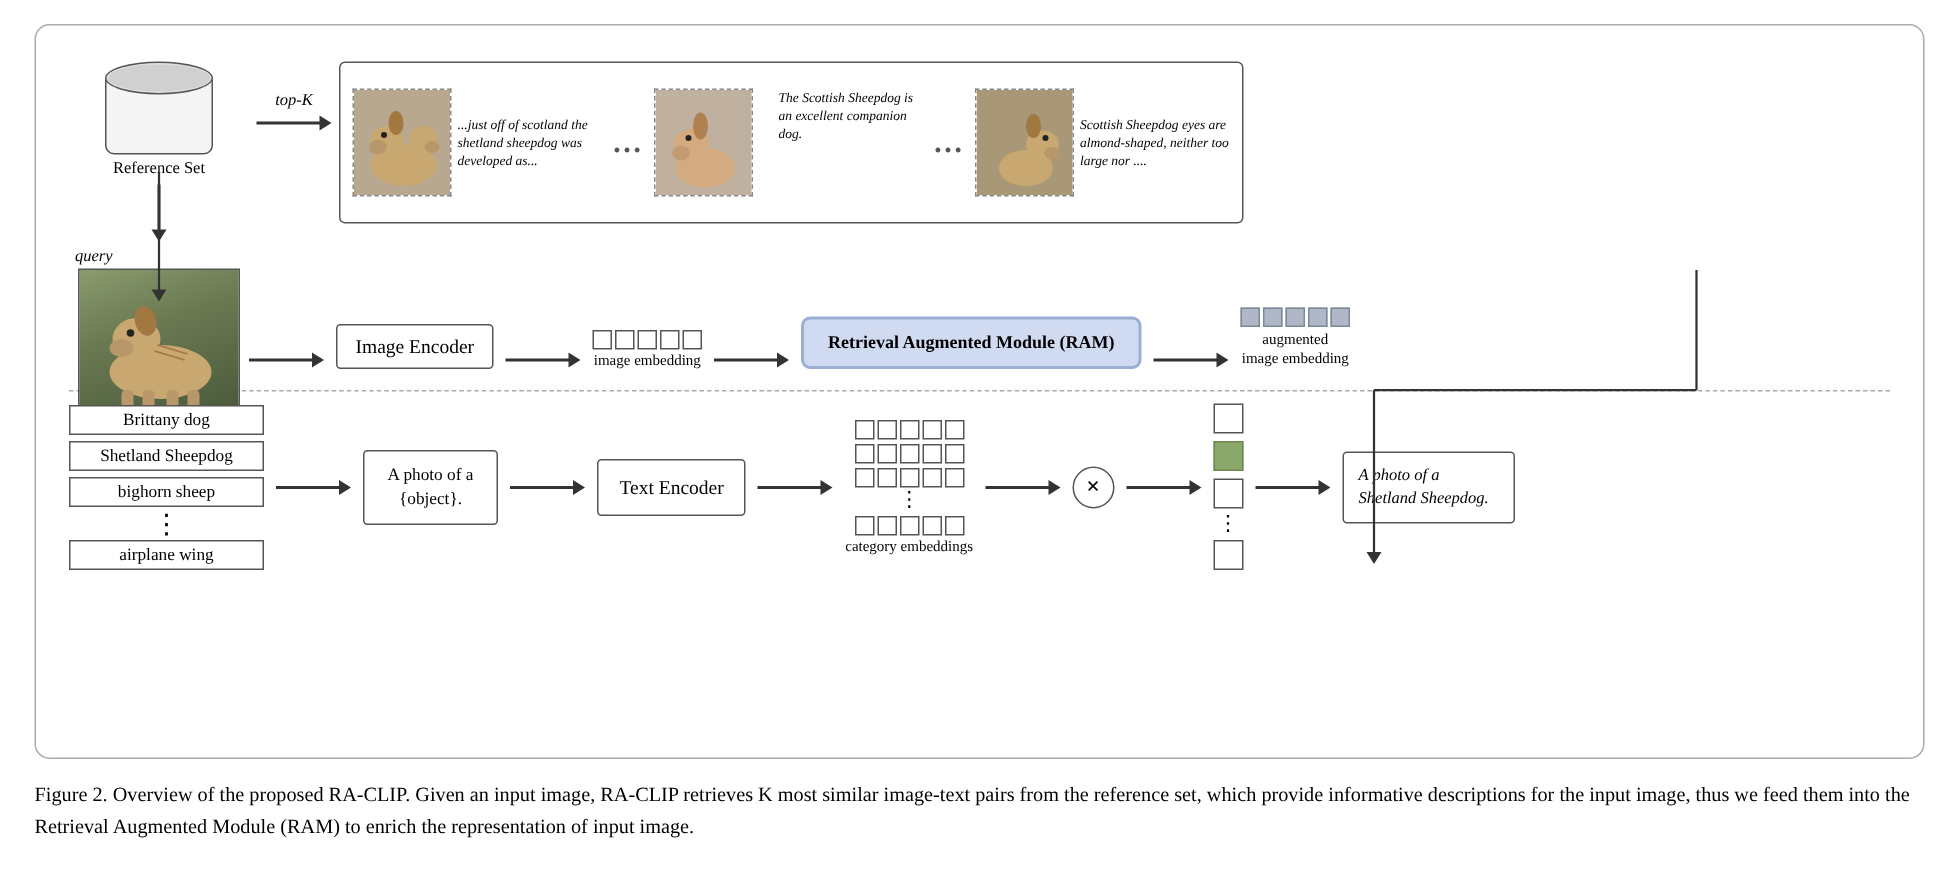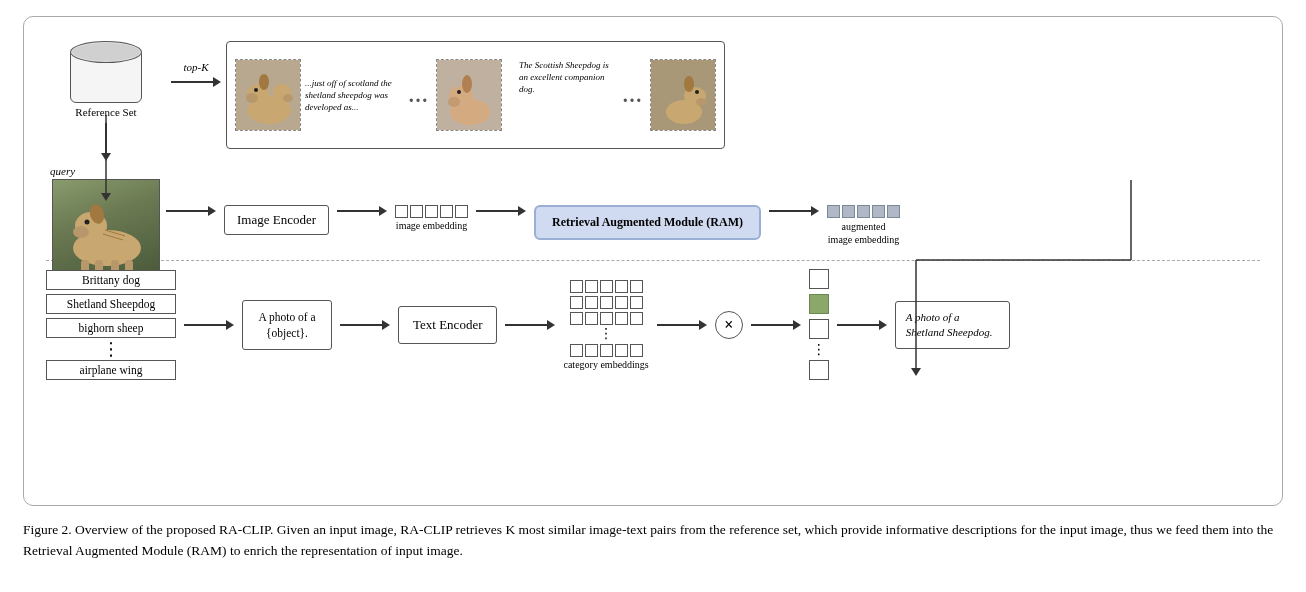--- a/index.html
+++ b/index.html
@@ -407,27 +407,28 @@
             <div style="width:66px; height:72px; border:1px dashed #888; overflow:hidden; flex-shrink:0;">
               <svg width="66" height="72" viewBox="0 0 66 72">
                 <rect width="66" height="72" fill="#a89878"></rect>
                 <ellipse cx="33" cy="52" rx="18" ry="12" fill="#c8a870"></ellipse>
                 <ellipse cx="44" cy="36" rx="11" ry="9" fill="#c8a870"></ellipse>
                 <ellipse cx="50" cy="42" rx="5" ry="4" fill="#b8986a"></ellipse>
                 <circle cx="46" cy="32" r="2" fill="#222"></circle>
                 <ellipse cx="38" cy="24" rx="5" ry="8" fill="#a07840"></ellipse>
               </svg>
             </div>
+            <div style="font-size:9px; font-style:italic; max-width:100px; line-height:1.35;">Scottish Sheepdog eyes are almond-shaped, neither too large nor ....</div>
           </div>
         </div>
 
         <div style="flex:1;"></div>
       </div>
 
-      <div style="display:flex; align-items:flex-start; gap:8px; margin-top:-78px; padding-left:120px;">
+      <div style="display:flex; align-items:flex-end; gap:8px; margin-top:-78px; padding-left:120px;">
 
         <div class="arrow-right" style="margin-left:0;"></div>
 
         <div class="box-label">Image Encoder</div>
 
         <div class="arrow-right"></div>
 
         <div class="flex-col-center">
           <div class="embedding-squares">
             <div class="emb-sq"></div>

